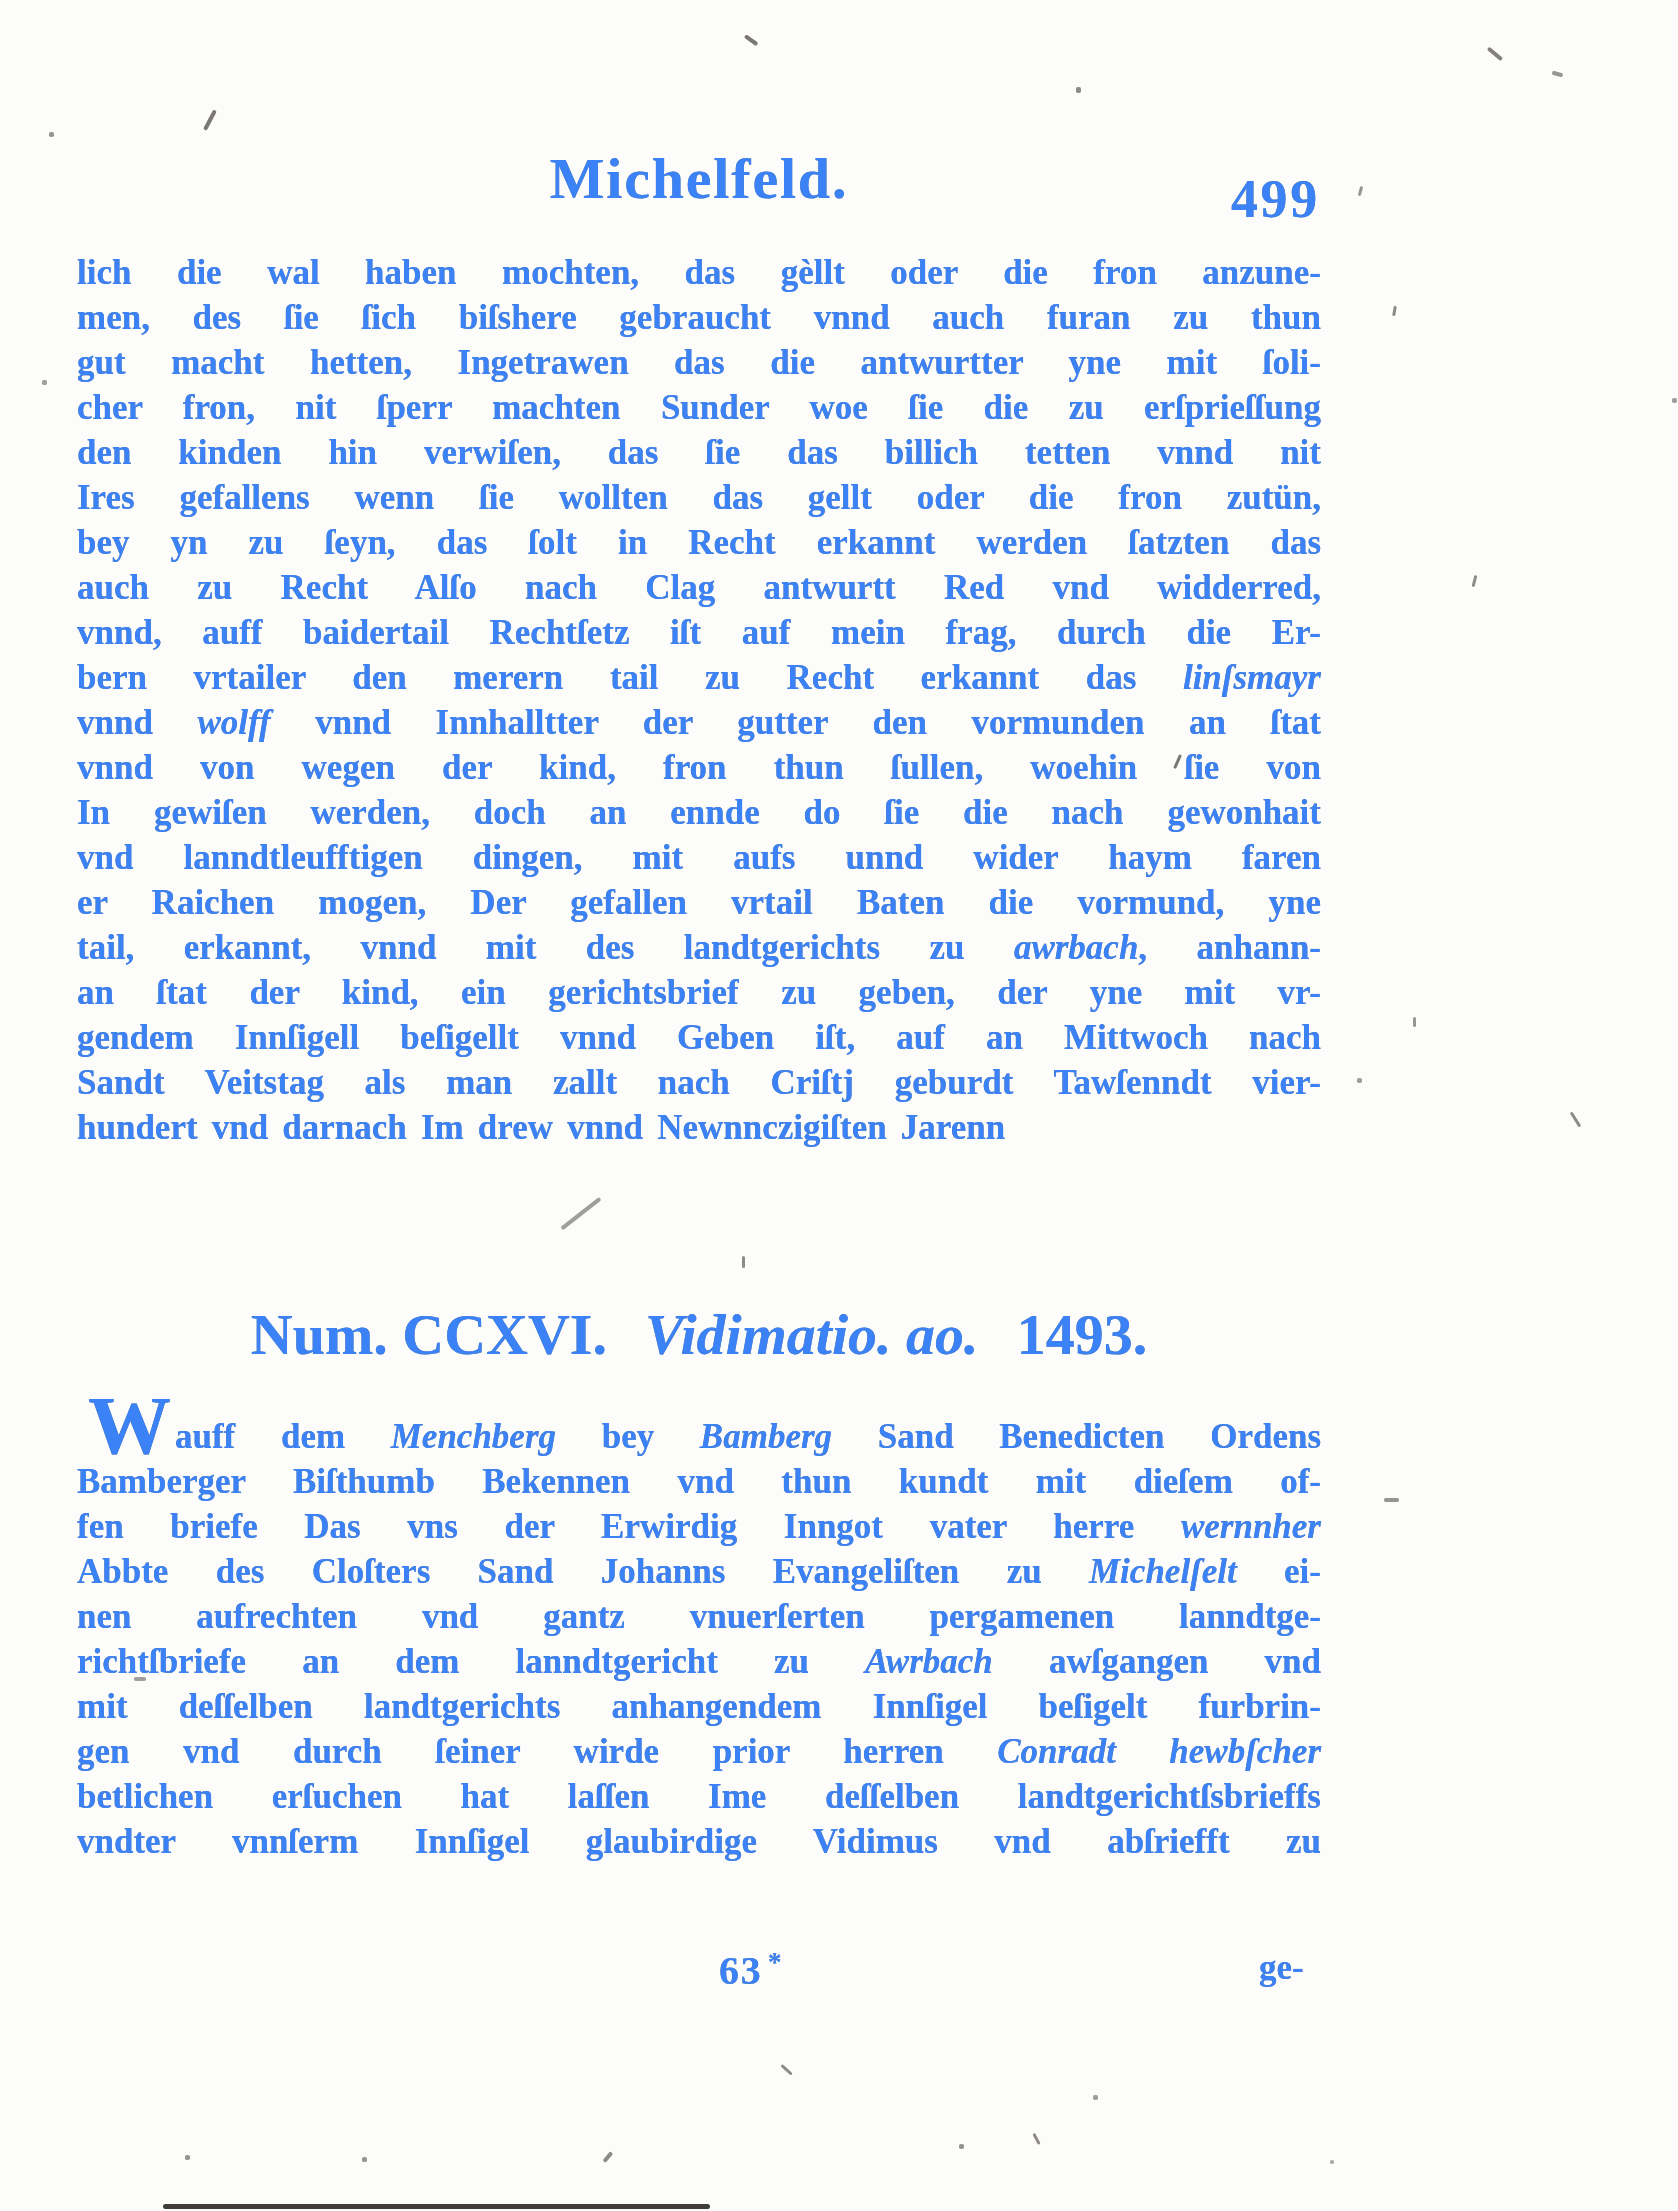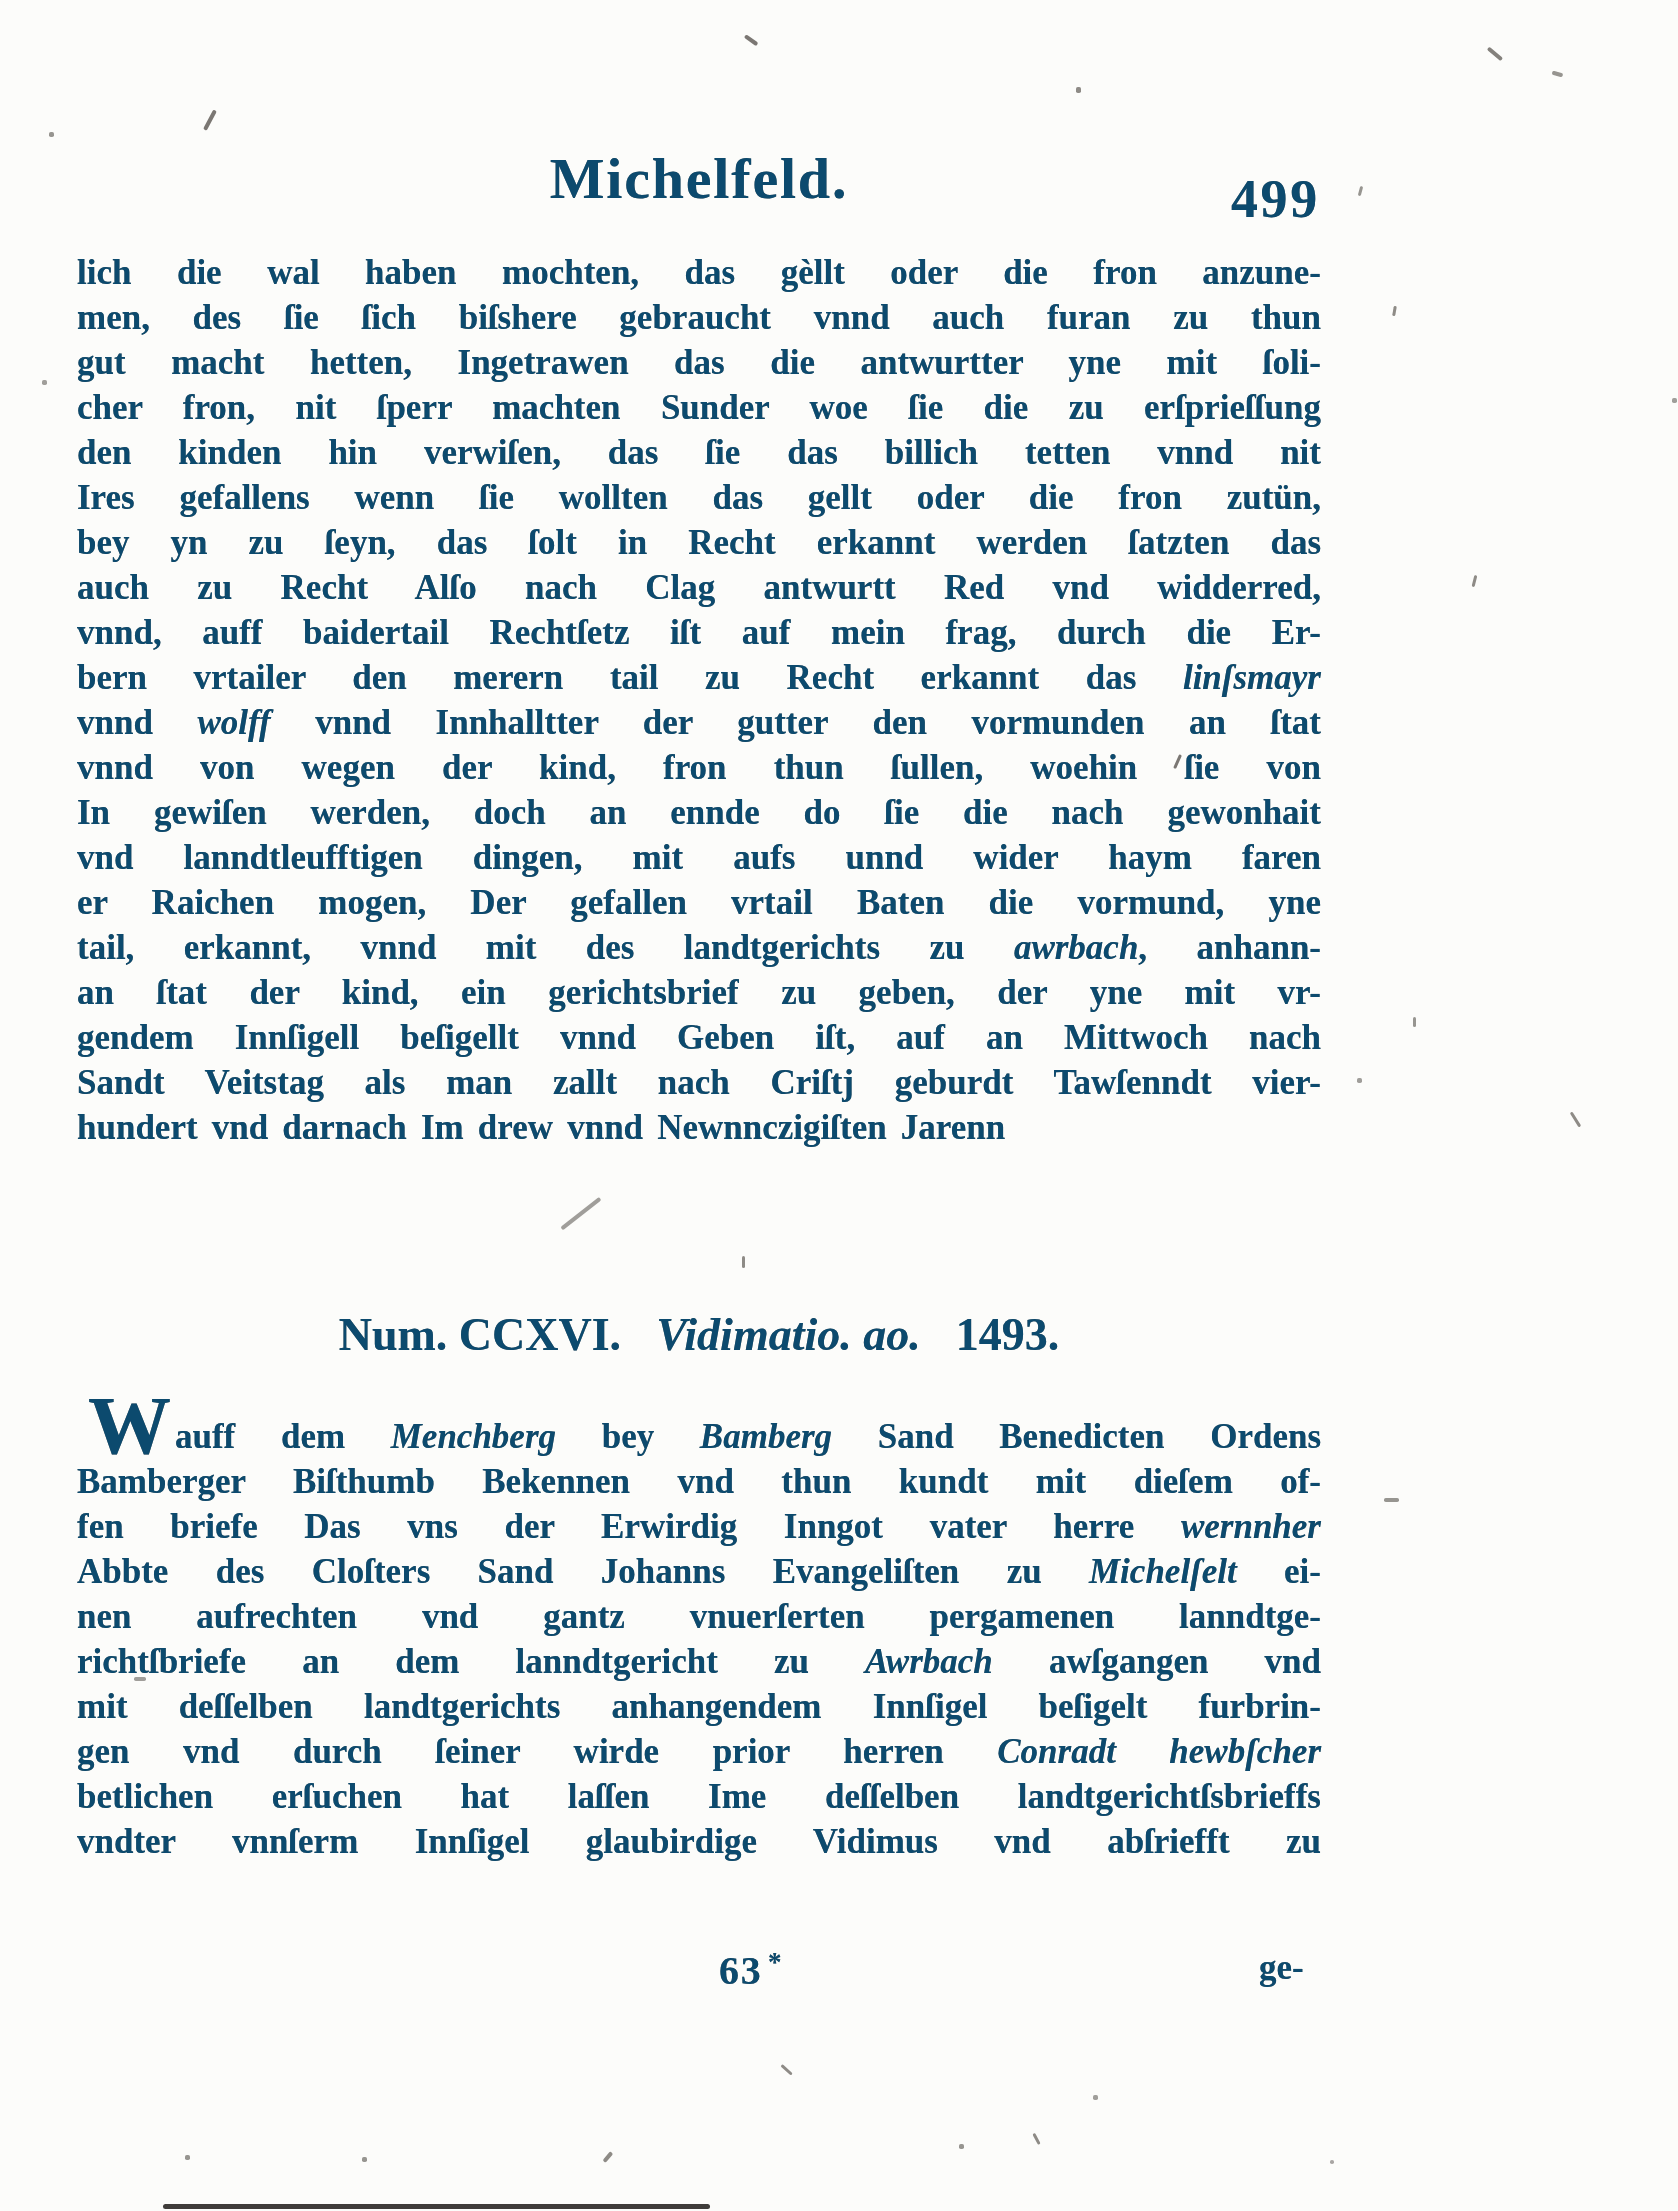--- a/index.html
+++ b/index.html
@@ -2,21 +2,21 @@
 <html style="font-size:14.5px"><head>
 <meta charset="utf-8">
 <style>
   html,body{margin:0;padding:0;background:#e8e6e1;}
   .page{
     position:relative;
     width:1679px;height:2212px;
     background:#fcfcfa;
     overflow:hidden;
     font-family:"Liberation Serif","DejaVu Serif",serif;
-    color:#0c4a6e;
+    color:#3b82f6;
     -webkit-font-smoothing:antialiased;
   }
   .txt{font-weight:700;text-shadow:0 0 0.5px rgba(27,23,19,.55);}
   .running-head{
     position:absolute;left:77px;top:147px;width:1244px;
     text-align:center;font-size:58px;line-height:63px;letter-spacing:1.8px;
   }
   .page-number{
     position:absolute;left:1230px;top:169px;width:90px;
     text-align:right;font-size:54px;line-height:60px;letter-spacing:2.7px;
@@ -35,21 +35,21 @@
     position:absolute;left:88px;top:1384px;
     font-size:83px;line-height:83px;font-weight:700;
     text-shadow:0 0 0.5px rgba(27,23,19,.6);
   }
   .seal-note{
     position:absolute;left:77px;top:1180px;width:1244px;
     text-align:center;font-size:45px;line-height:51px;word-spacing:16.3px;
   }
   .section-heading{
     position:absolute;left:77px;top:1303px;width:1244px;
-    text-align:center;font-size:46px;line-height:63px;
+    text-align:center;font-size:58px;line-height:63px;
   }
   .section-heading .part{margin:0 11.8px;}
   .sig-mark{
     position:absolute;left:719px;top:1940px;
     font-size:40px;line-height:45px;letter-spacing:1.8px;
   }
   .sig-mark .ast{font-size:27px;vertical-align:12.7px;margin-left:5.4px;}
   .catchword{
     position:absolute;left:1259px;top:1945px;
     font-size:35px;line-height:45px;

